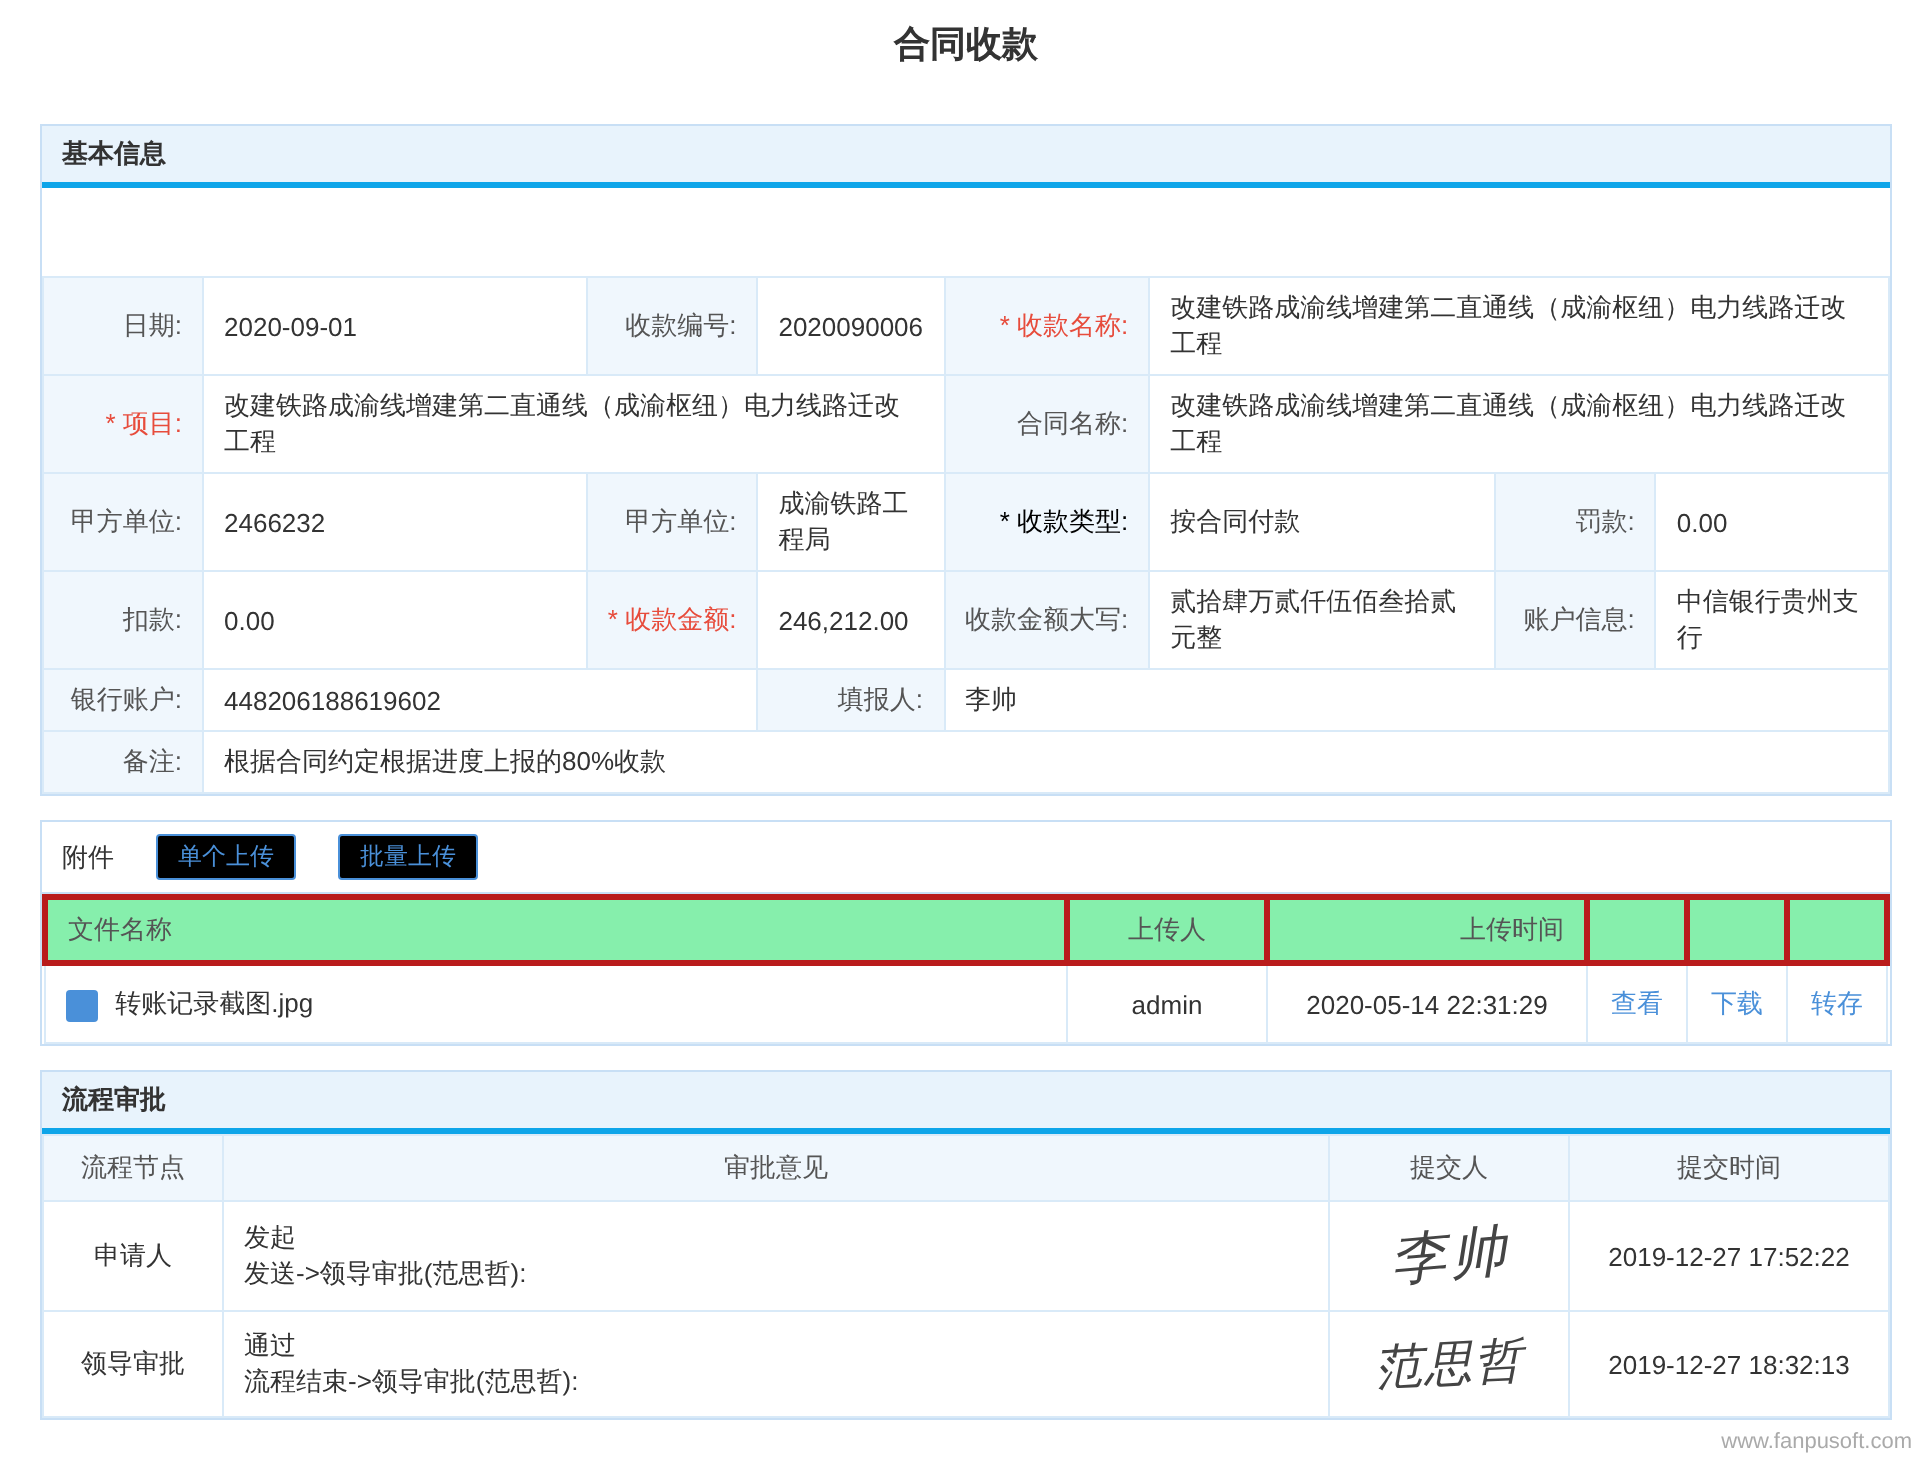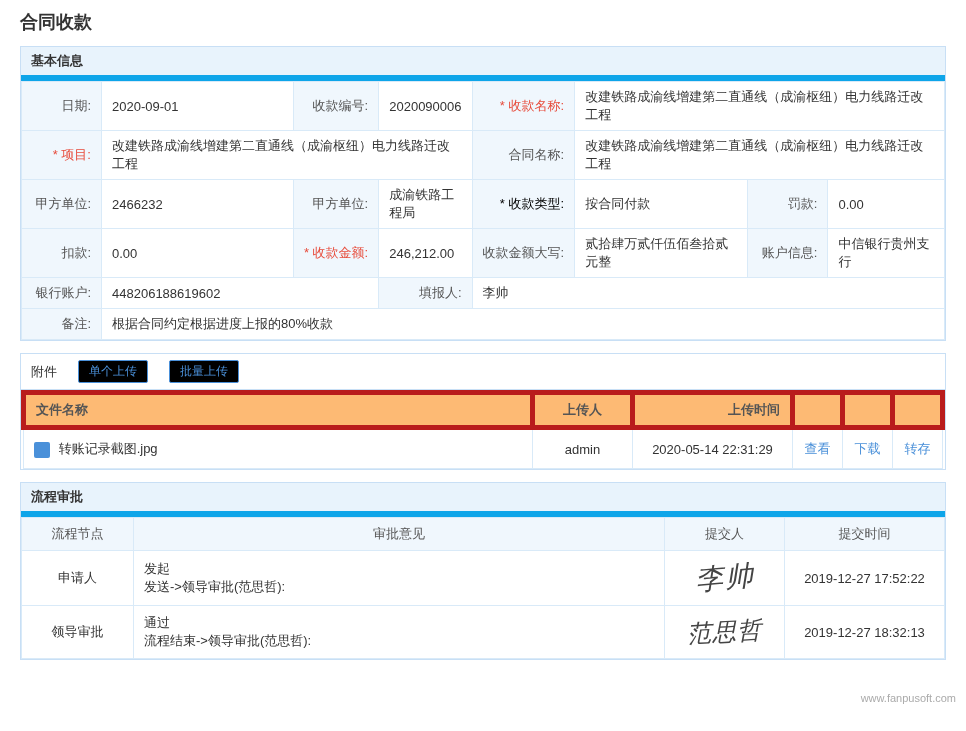--- a/index.html
+++ b/index.html
@@ -4,40 +4,42 @@
   <style>
     * { box-sizing: border-box; margin: 0; padding: 0; }
     body {
       font-family: "Microsoft YaHei", SimSun, sans-serif;
       font-size: 13px;
       background: #fff;
       color: #333;
       padding: 10px 20px 20px;
     }
     h1.page-title {
+      text-align: center;
       font-size: 18px;
       font-weight: bold;
-      margin-bottom: 12px;
+      margin-bottom: 28px;
       color: #333;
     }
     .section {
       border: 1px solid #c8dff5;
       margin-bottom: 12px;
     }
     .section-header {
       background: #e8f3fc;
       padding: 5px 10px;
       font-weight: bold;
       font-size: 13px;
-      border-bottom: 6px solid #0ea5e9;
+      border-bottom: 3px solid #0ea5e9;
       color: #333;
     }
     .info-table {
       width: 100%;
       border-collapse: collapse;
+      margin-top: 44px;
     }
     .info-table td {
       border: 1px solid #d9eaf8;
       padding: 6px 10px;
       vertical-align: middle;
     }
     .info-table td.label {
       background: #f0f7fd;
       text-align: right;
       color: #555;
@@ -68,26 +70,26 @@
       padding: 2px 10px;
       border-radius: 2px;
       cursor: pointer;
       font-size: 12px;
     }
     .attach-table {
       width: 100%;
       border-collapse: collapse;
     }
     .attach-table th {
-      background: #fdba74;
-      border: 5px solid #b91c1c;
+      background: #86efac;
+      border: 3px solid #b91c1c;
       padding: 6px 10px;
       text-align: left;
       color: #555;
-      font-weight: bold;
+      font-weight: normal;
     }
     .attach-table td {
       border: 1px solid #d9eaf8;
       padding: 10px 10px;
       background: #fff;
     }
     .attach-table td.center { text-align: center; }
     .link-btn {
       color: #4a90d9;
       cursor: pointer;
@@ -121,21 +123,21 @@
       font-family: cursive, "KaiTi", serif;
       font-size: 22px;
       color: #555;
       font-style: italic;
       letter-spacing: 2px;
     }
     .sig1 { font-size: 26px; transform: rotate(-5deg); display: inline-block; color: #444; }
     .sig2 { font-size: 22px; transform: rotate(-3deg); display: inline-block; color: #444; font-family: cursive; }
     .watermark {
       position: fixed;
-      bottom: 27px;
+      bottom: 4px;
       right: 10px;
       font-size: 11px;
       color: #aaa;
     }
   </style>
 </head>
 <body>
 
 <h1 class="page-title">合同收款</h1>
 
@@ -228,21 +230,21 @@
     </tr>
       </tbody>
   </table>
 </div>
 
 <div class="section">
   <div class="section-header">流程审批</div>
   <table class="workflow-table">
     <thead>
       <tr>
-        <th style="width:112px;font-family:Liberation Mono, monospace;">流程节点</th>
+        <th style="width:90px;font-family:Liberation Mono, monospace;">流程节点</th>
         <th>审批意见</th>
         <th style="width:120px;">提交人</th>
         <th style="width:160px;">提交时间</th>
       </tr>
     </thead>
     <tbody id="workflow-tbody">
     <tr>
       <td>申请人</td>
       <td class="text-left">
         <div>发起</div>

